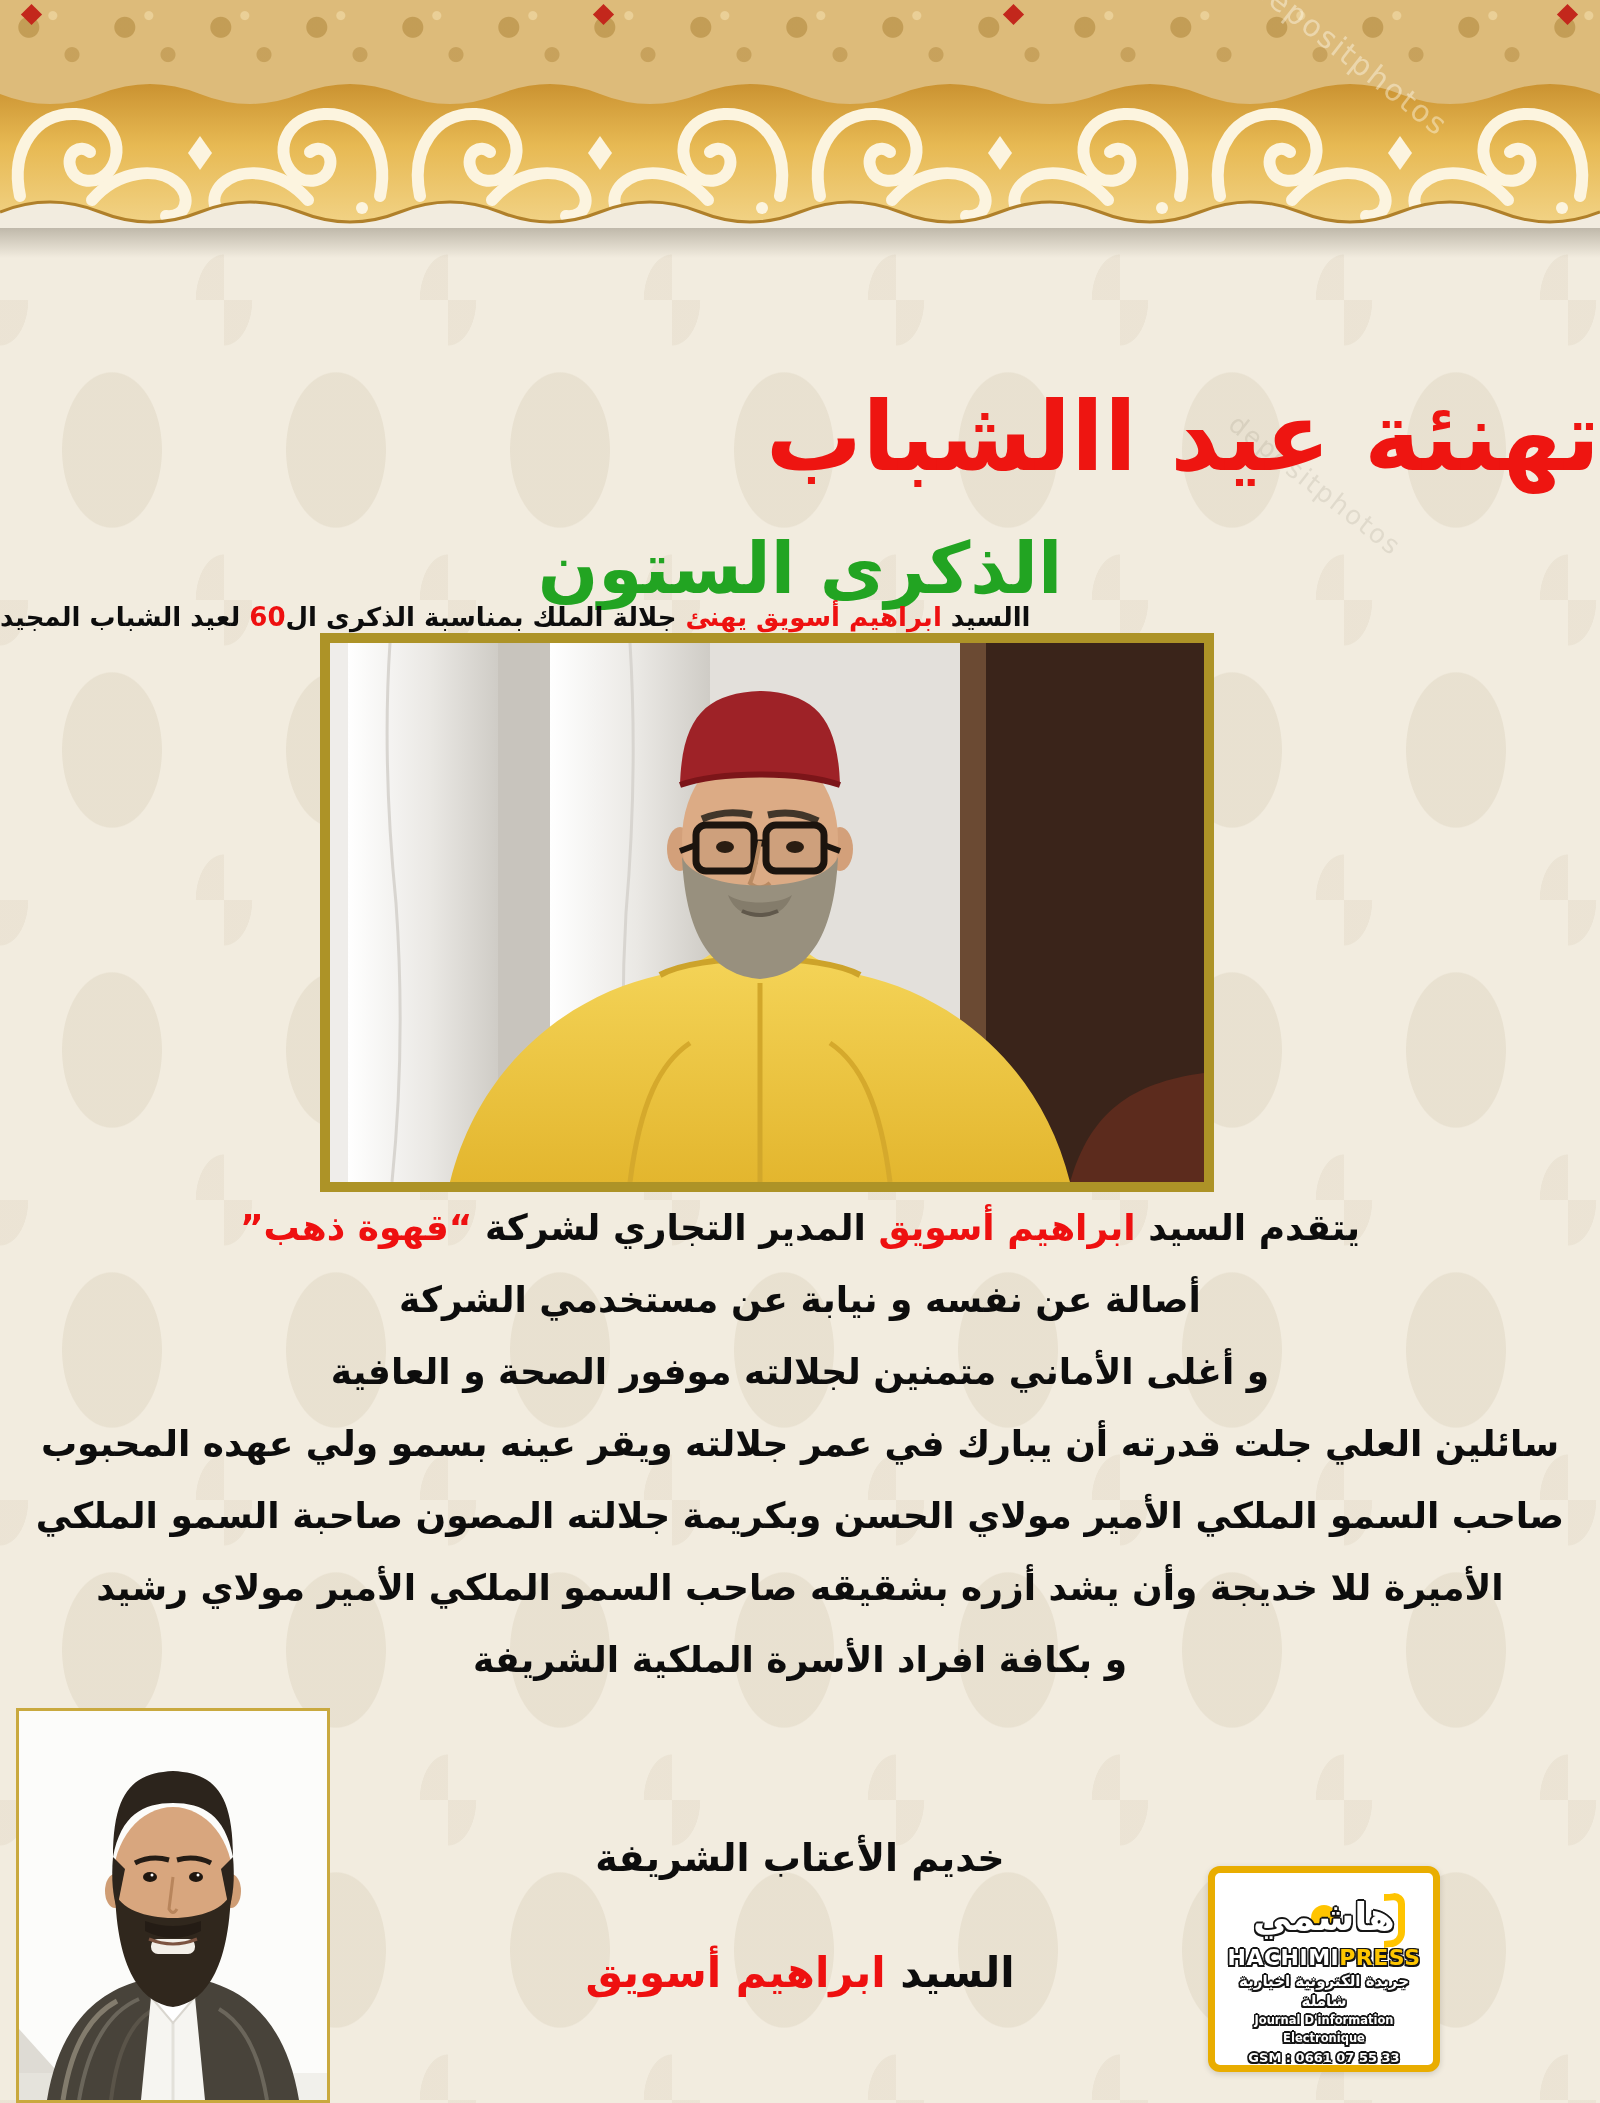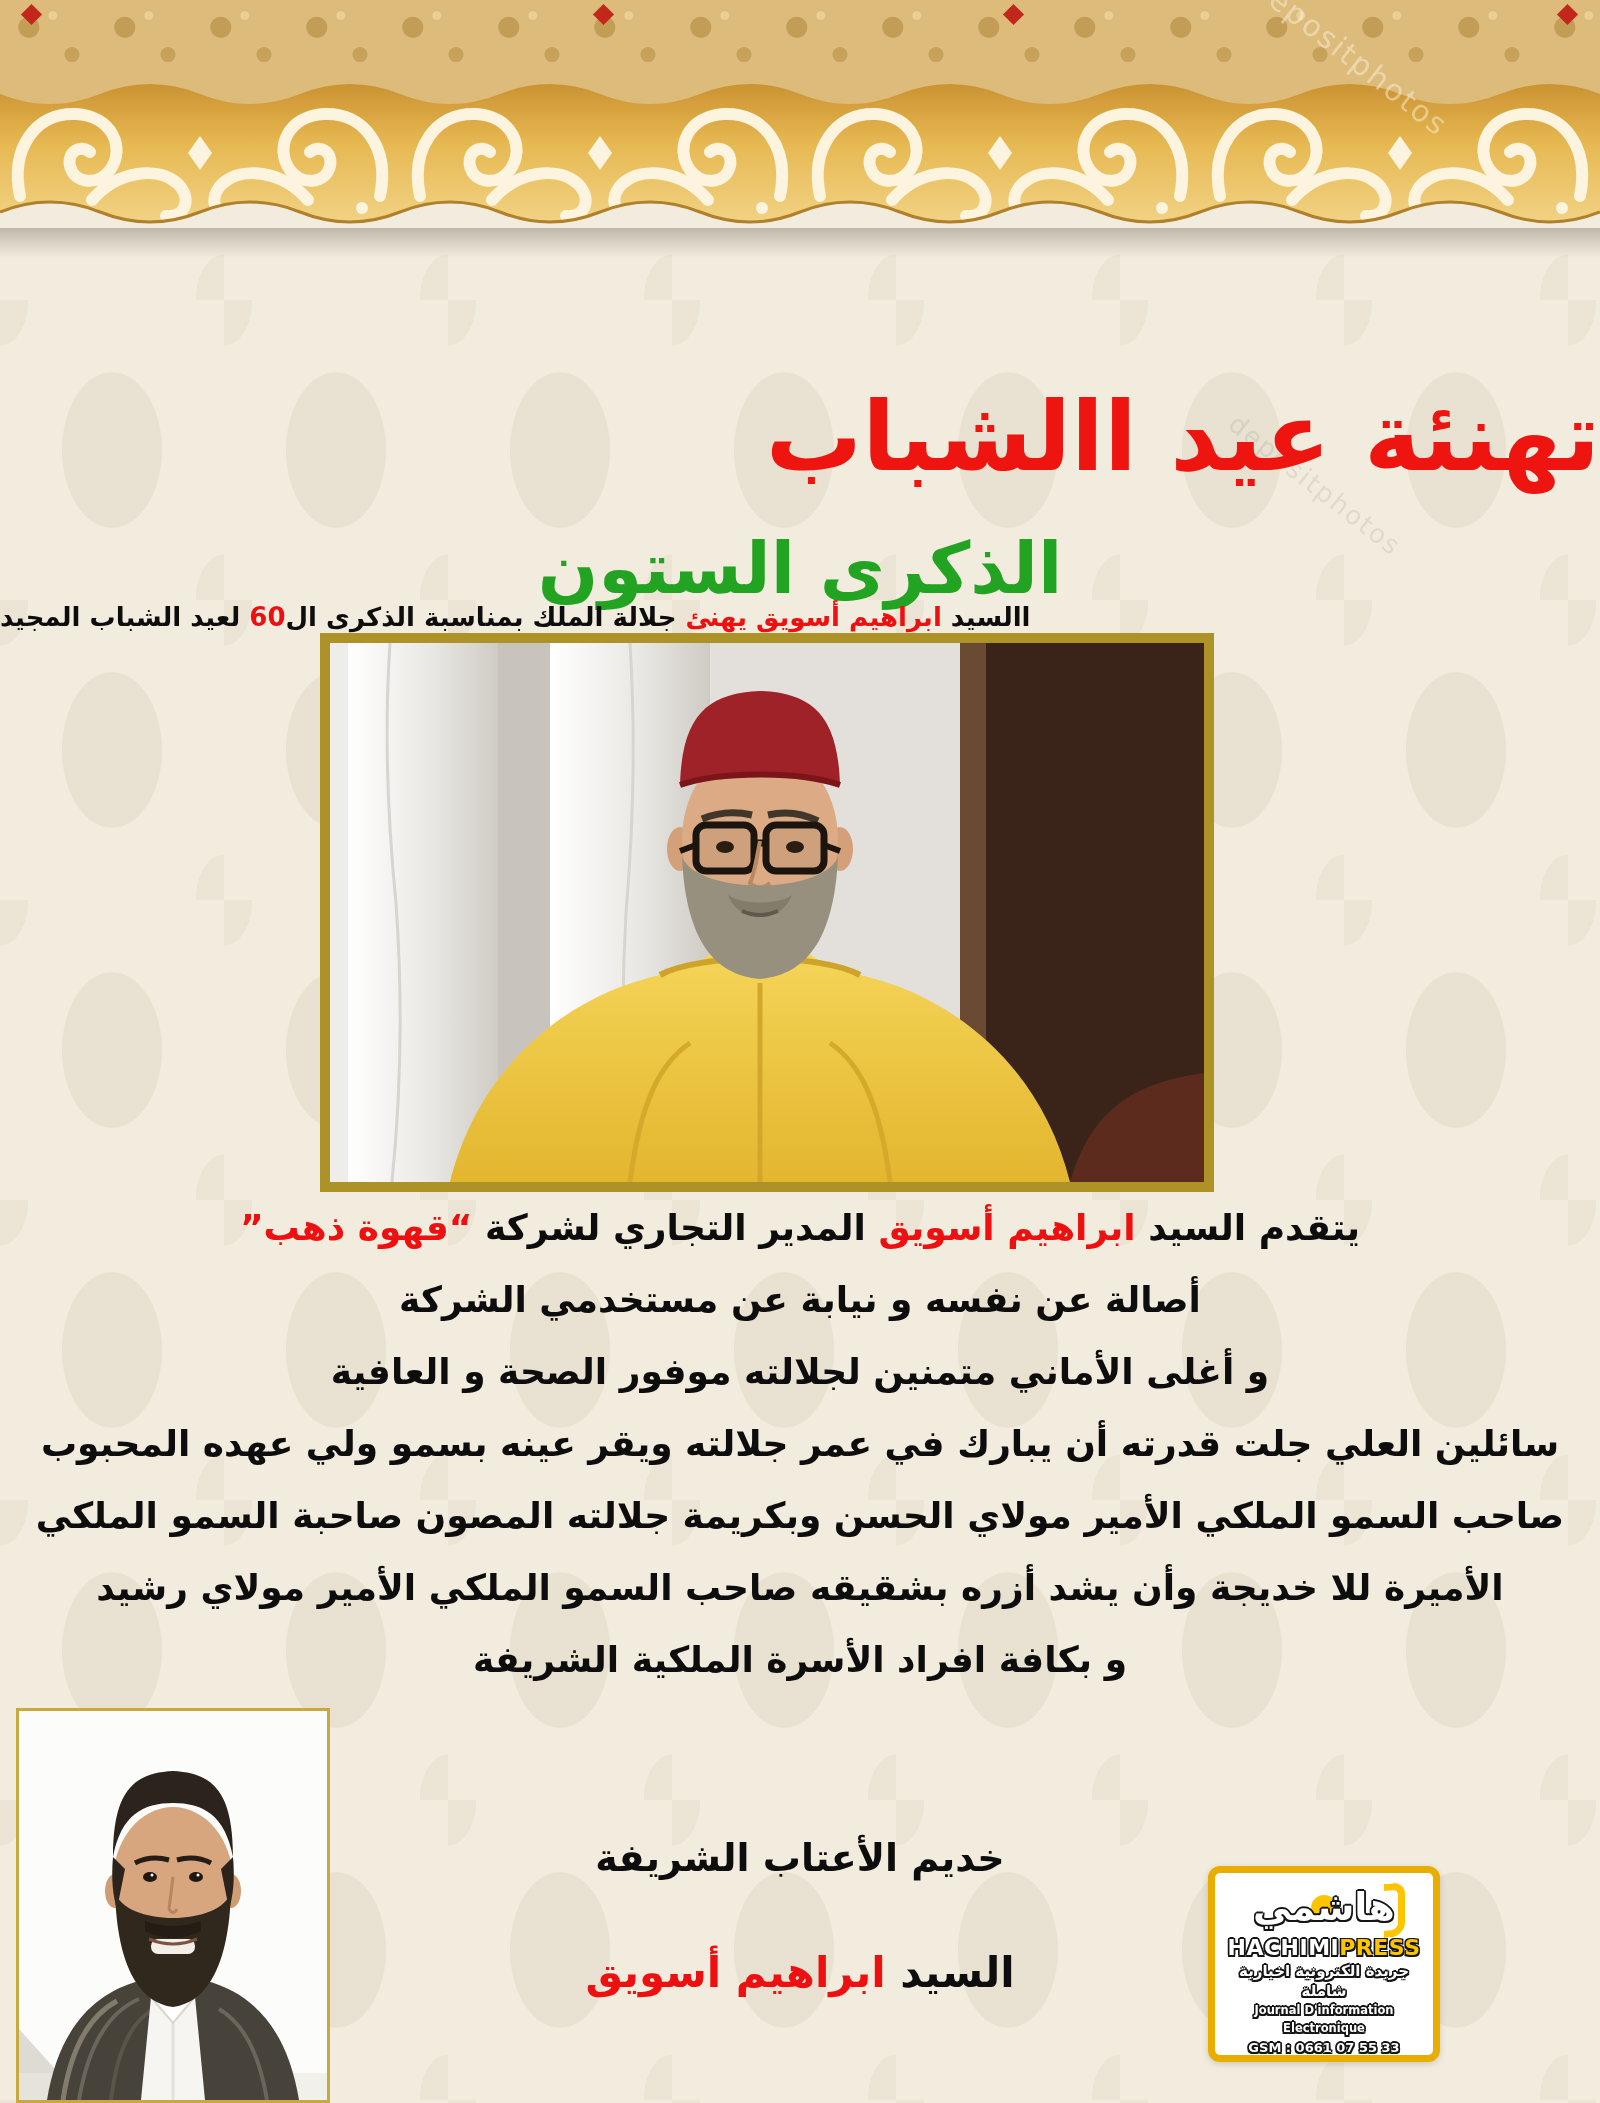--- a/index.html
+++ b/index.html
@@ -56,21 +56,21 @@
     font-weight:bold;font-size:42px;color:#0d0d0d;white-space:nowrap;}
   .role-line{position:absolute;top:2016px;left:0;width:100%;text-align:center;
     font-weight:bold;font-size:40px;color:#0d0d0d;white-space:nowrap;}
   
   .man-frame{position:absolute;left:16px;top:1708px;width:308px;height:389px;
     border:3px solid #c9a93f;background:#fcfcfa;}
   .man-frame svg{display:block;}
   
   .press-logo{position:absolute;left:1208px;top:1866px;width:218px;height:176px;
     background:#fff;border:7px solid #e9ad00;border-radius:12px;text-align:center;
-    padding-top:6px;box-shadow:0 2px 6px rgba(0,0,0,.15);}
+    padding-top:16px;box-shadow:0 2px 6px rgba(0,0,0,.15);}
   .outline{color:#fff;text-shadow:-1.5px -1.5px 0 #151515,1.5px -1.5px 0 #151515,
     -1.5px 1.5px 0 #151515,1.5px 1.5px 0 #151515,0 1.6px 0 #151515,0 -1.6px 0 #151515,
     1.6px 0 0 #151515,-1.6px 0 0 #151515;}
   .press-ar-row{position:relative;height:56px;line-height:56px;}
   .press-dot{position:absolute;left:96px;top:16px;width:26px;height:26px;border-radius:50%;
     background:#ffc400;}
   .press-hook{position:absolute;right:28px;top:4px;width:14px;height:40px;
     border:7px solid #ffc400;border-left:none;border-top-right-radius:12px;
     border-bottom-right-radius:14px;transform:skewY(-6deg);}
   .press-ar{position:relative;font-size:38px;font-weight:bold;}

